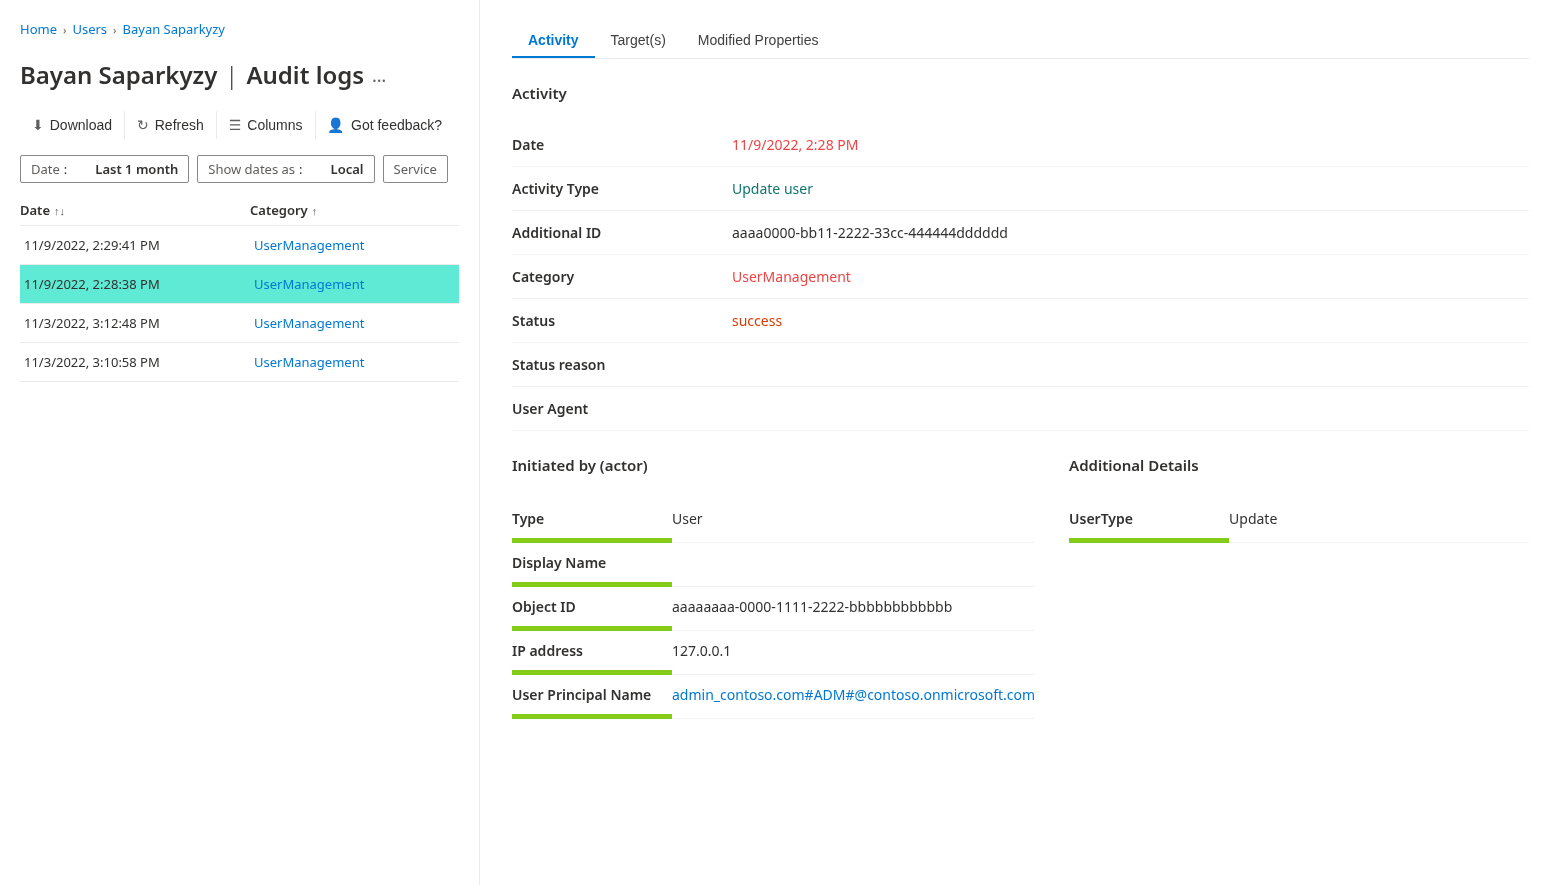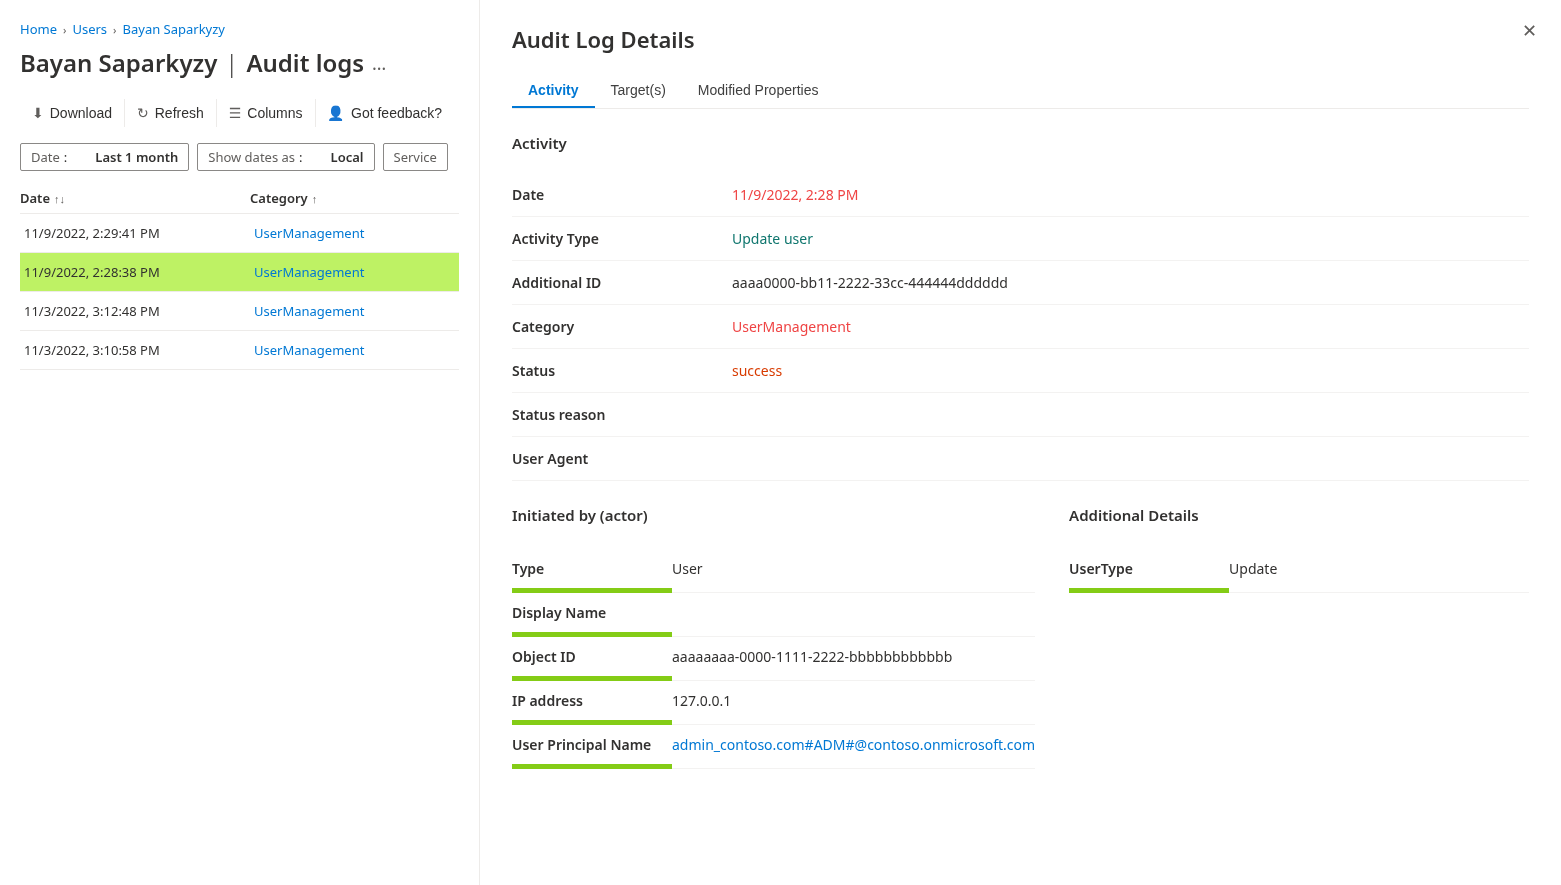--- a/index.html
+++ b/index.html
@@ -15,21 +15,21 @@
       padding: 20px 0 0 20px;
       overflow: hidden;
     }
 
     .breadcrumb {
       display: flex;
       align-items: center;
       gap: 6px;
       font-size: 13px;
       color: #605e5c;
-      margin-bottom: 8px;
+      margin-bottom: 20px;
     }
     .breadcrumb a {
       color: #0078d4;
       text-decoration: none;
     }
     .breadcrumb .chevron {
       color: #605e5c;
       font-size: 11px;
     }
 
@@ -114,21 +114,21 @@
 
     .table-body { overflow-y: auto; margin-right: 0; }
     .table-row {
       display: grid;
       grid-template-columns: 230px 1fr;
       padding: 10px 0;
       border-bottom: 1px solid #edebe9;
       cursor: pointer;
       margin-right: 20px;
     }
-    .table-row.selected { background: #bef264; }
+    .table-row.selected { background: #5eead4; }
     .cell { font-size: 13px; color: #323130; padding: 0 4px; }
     .cell.link { color: #0078d4; }
 
     
     .detail-pane {
       flex: 1;
       display: flex;
       flex-direction: column;
       padding: 24px 32px;
       overflow-y: auto;
@@ -323,24 +323,20 @@
     <div class="table-row">
       <div class="cell">11/3/2022, 3:10:58 PM</div>
       <div class="cell link">UserManagement</div>
     </div>
   </div>
 
 </div>
 
 <div class="detail-pane">
 
-  <div class="detail-header">
-    <h2 class="detail-title">Audit Log Details</h2>
-    <button class="close-btn">✕</button>
-  </div>
 
   <div class="tabs">
     <button class="tab active">Activity</button>
     <button class="tab">Target(s)</button>
     <button class="tab">Modified Properties</button>
   </div>
 
   <div class="section-title">Activity</div>
 
   <div class="detail-grid">

